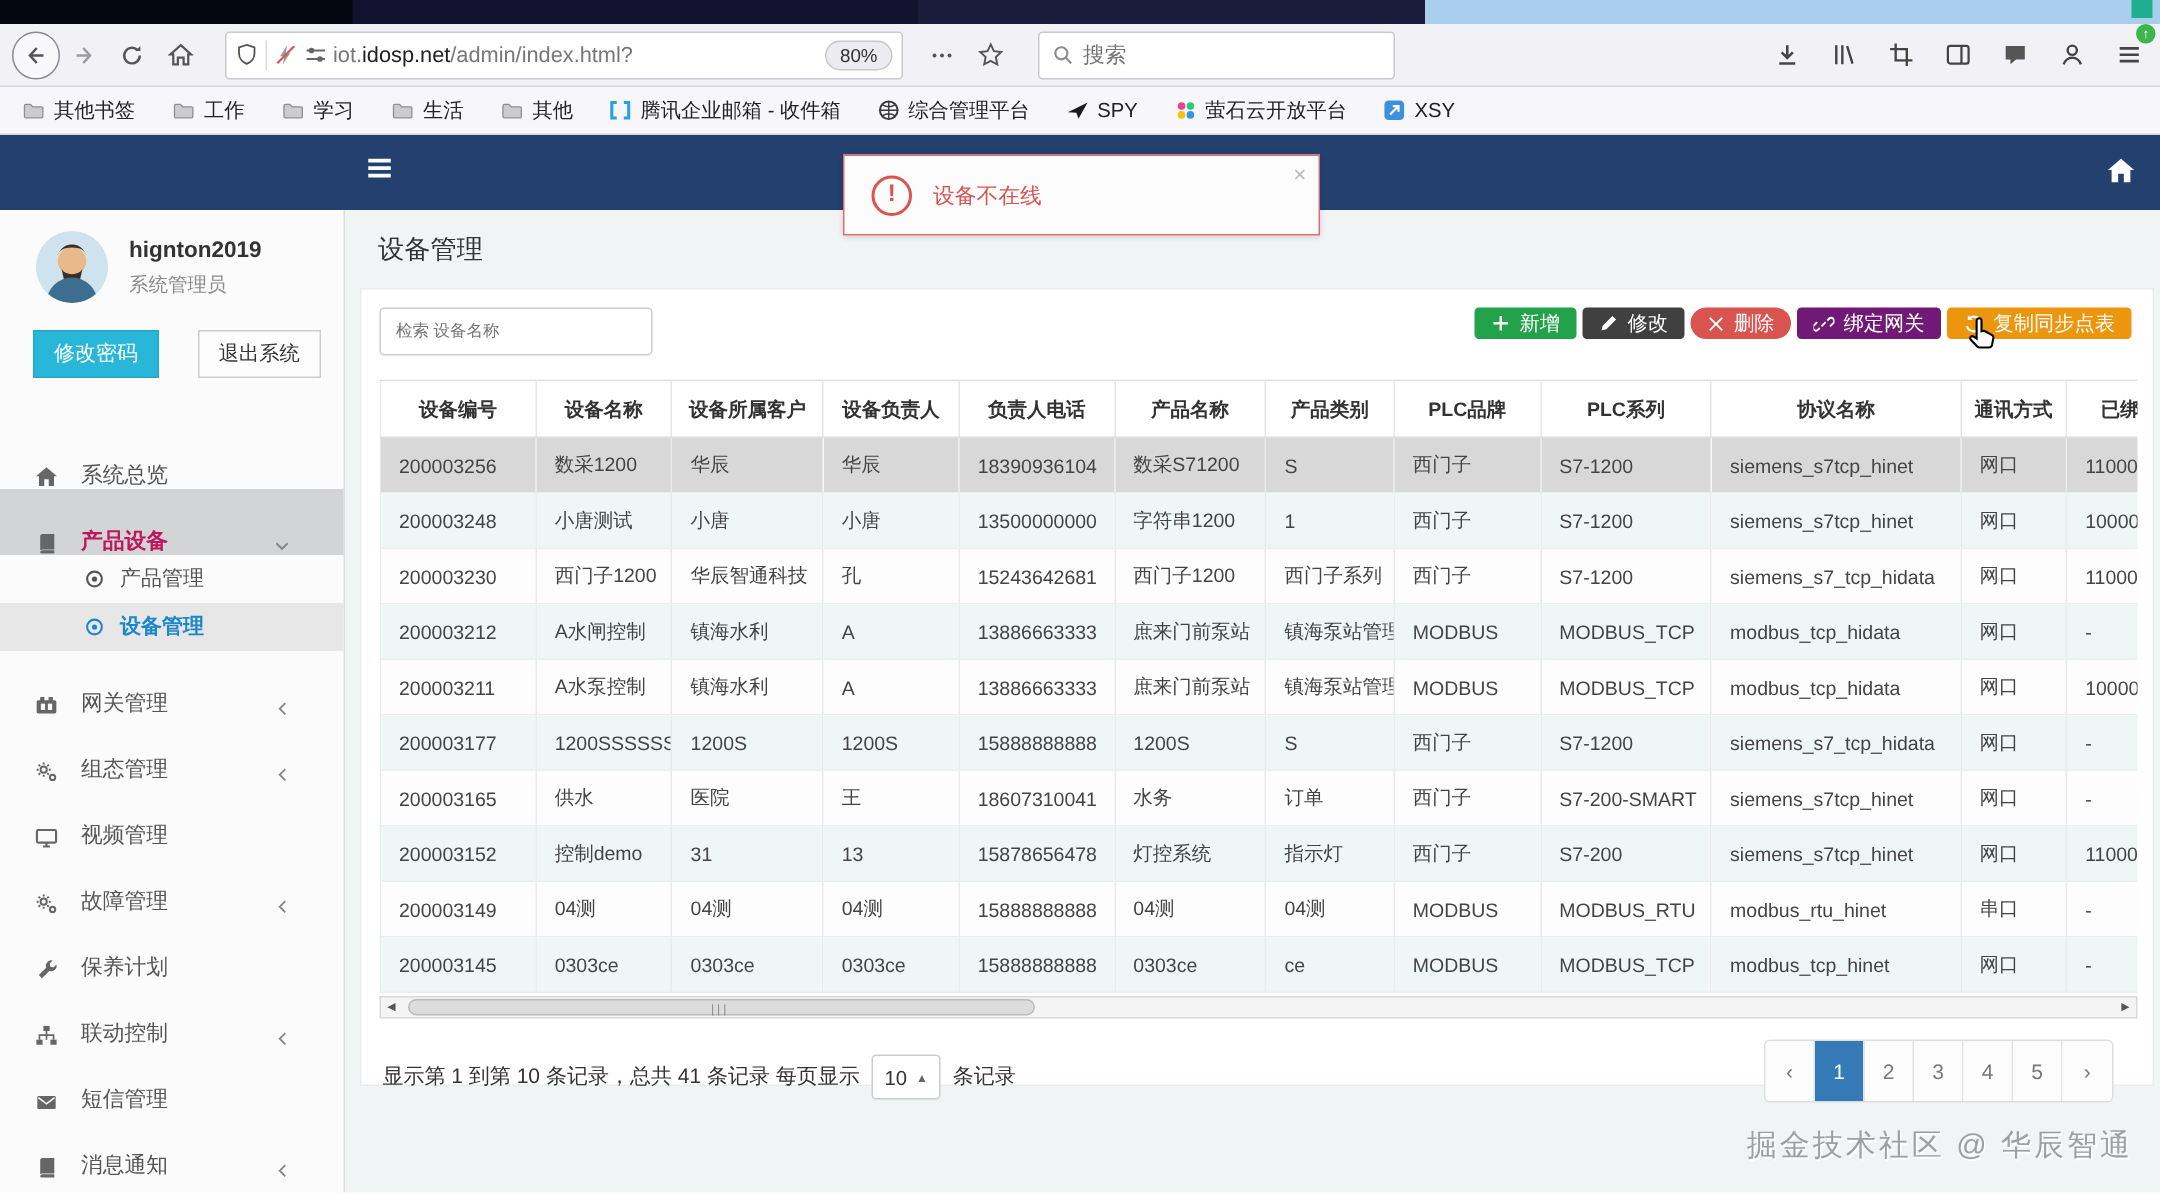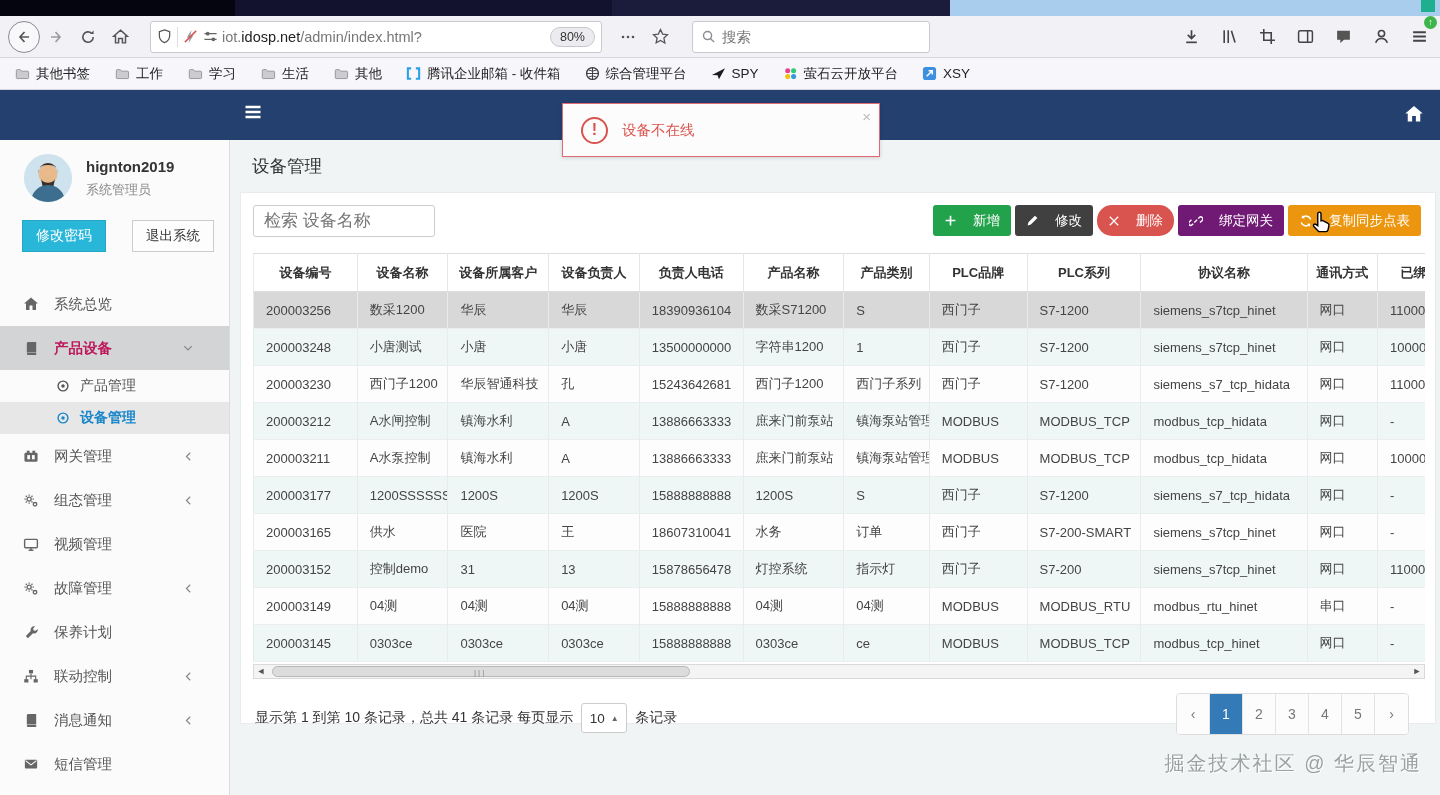--- a/index.html
+++ b/index.html
@@ -51,36 +51,36 @@
   
   .usercard { padding:14px 0 0 24px; position:relative; height:72px; }
   .avatar { width:48px; height:48px; border-radius:50%; overflow:hidden; background:#cfe3ee; float:left; }
   .user-meta { margin-left:62px; padding-top:4px; }
   .user-name { font-size:15px; font-weight:bold; color:#333; }
   .user-role { font-size:13px; color:#8a8a8a; margin-top:6px; }
   .user-btns { padding:8px 0 0 22px; height:52px; }
   .btn-cyan { display:inline-block; background:#29b7d9; color:#fff; font-size:14px; padding:6px 13px; border:1px solid #24a7c6; }
   .btn-plain { display:inline-block; background:#fdfdfd; color:#333; font-size:13.5px; padding:6px 13px; border:1px solid #ccc; margin-left:22px; }
   .menu { margin-top:18px; }
-  .menu-item { height:44px; display:flex; align-items:center; padding-left:22px; color:#555; font-size:14.5px; position:relative; cursor:default; }
+  .menu-item { height:44px; display:flex; align-items:flex-end; padding-left:22px; color:#555; font-size:14.5px; position:relative; cursor:default; }
   .menu-item .icon { width:18px; color:#666; margin-right:14px; }
   .menu-item .chev { position:absolute; right:18px; color:#888; }
   .menu-item.active-parent { background:#d3d4d5; color:#be185d; font-weight:bold; }
   .submenu-item { height:32px; display:flex; align-items:center; padding-left:55px; color:#555; font-size:14px; }
   .submenu-item .icon { width:15px; color:#555; margin-right:10px; }
   .submenu-item.active { background:#e7e7e7; color:#1b87ca; font-weight:bold; }
   .submenu-item.active .icon { color:#1b87ca; }
 
   
   .page-title { position:absolute; left:22px; top:14px; font-size:17.5px; color:#333; }
   .card { position:absolute; left:10px; top:52px; width:1196px; height:532px; background:#fff; border:1px solid #e8ecec; padding:12px; }
   .toolbar { height:44px; position:relative; }
-  .dev-search { width:182px; height:32px; border:1px solid #ccc; border-radius:3px; padding:0 10px; font-size:17px; outline:0; font-family:inherit; color:#333; }
+  .dev-search { width:182px; height:32px; border:1px solid #ccc; border-radius:3px; padding:0 10px; font-size:11px; outline:0; font-family:inherit; color:#333; }
   .actions { position:absolute; right:2px; top:0; display:flex; gap:4px; }
-  .abtn { height:31px; display:flex; align-items:center; gap:16px; color:#fff; font-size:13.5px; padding:0 11px; border-radius:3px; border:0; font-family:inherit;text-align:center; }
+  .abtn { height:21px; display:flex; align-items:center; gap:6px; color:#fff; font-size:13.5px; padding:0 11px; border-radius:3px; border:0; font-family:inherit;text-align:center; }
   .abtn .icon { color:#fff; }
 
   .table-clip { width:1172px; overflow:hidden; margin-top:4px; }
   table.grid { border-collapse:collapse; table-layout:fixed; width:1236px; }
   table.grid th { font-size:13px; font-weight:bold; color:#333; text-align:center; height:38px; border-top:1px solid #ddd; border-bottom:1px solid #ddd; border-right:1px solid #e6e6e6; background:#fff; padding:0 6px; white-space:nowrap; overflow:hidden; }
   table.grid td { font-size:13px; color:#444; height:37px; padding:0 12px; border-right:1px solid #e8ebeb; border-bottom:1px solid #eceeee; white-space:nowrap; overflow:hidden; background:#fdfdfd; }
   table.grid tr.striped td { background:#eff6f6; }
   table.grid tr.selected td { background:#d8d8d8; }
   table.grid th:first-child, table.grid td:first-child { border-left:1px solid #e8ebeb; }
 
@@ -505,39 +505,39 @@
             </span>
             <span>联动控制</span>
             <span class="icon chev">
               <svg width="11" height="11" viewBox="0 0 16 16">
                 <path d="M10.5 2.5 5 8l5.5 5.5" fill="none" stroke="currentColor" stroke-width="1.8"></path>
               </svg>
             </span>
           </div>
           <div class="menu-item">
             <span class="icon">
+              <svg width="16" height="14" viewBox="0 0 16 16">
+                <rect x="1" y="3" width="14" height="10" rx="1" fill="currentColor"></rect>
+                <path d="M1.8 4.2 8 9l6.2-4.8" stroke="#fbfbfb" stroke-width="1.2" fill="none"></path>
+              </svg>
+            </span>
+            <span>短信管理</span>
+          </div>
+          <div class="menu-item">
+            <span class="icon">
               <svg width="15" height="15" viewBox="0 0 16 16">
                 <path d="M3 2.6C3 1.7 3.7 1 4.6 1H13v11H4.6c-.6 0-1.2.2-1.6.6zM3 14.2c0-.9.7-1.6 1.6-1.6H13V15H4.6c-.9 0-1.6-.3-1.6-.8z" fill="currentColor"></path>
               </svg>
             </span>
             <span>消息通知</span>
             <span class="icon chev">
               <svg width="11" height="11" viewBox="0 0 16 16">
                 <path d="M10.5 2.5 5 8l5.5 5.5" fill="none" stroke="currentColor" stroke-width="1.8"></path>
               </svg>
             </span>
-          </div>
-          <div class="menu-item">
-            <span class="icon">
-              <svg width="16" height="14" viewBox="0 0 16 16">
-                <rect x="1" y="3" width="14" height="10" rx="1" fill="currentColor"></rect>
-                <path d="M1.8 4.2 8 9l6.2-4.8" stroke="#fbfbfb" stroke-width="1.2" fill="none"></path>
-              </svg>
-            </span>
-            <span>短信管理</span>
           </div>
         </div>
     </div>
 
     <div class="main">
       <div class="page-title">设备管理</div>
 
       <div class="card">
         <div class="toolbar">
           <input class="dev-search" placeholder="检索 设备名称" style="">

